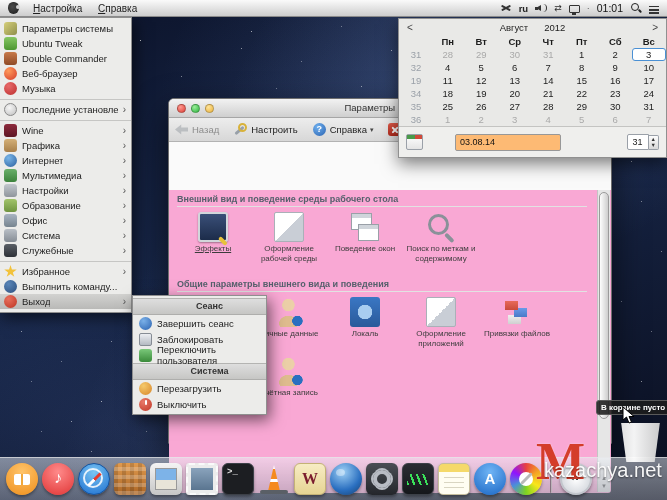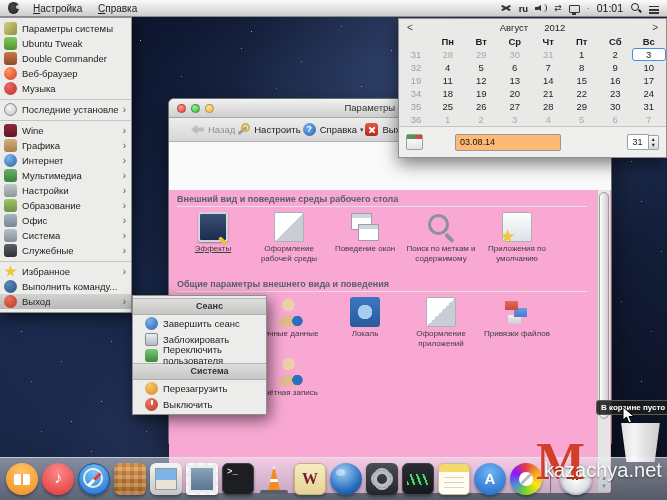--- a/index.html
+++ b/index.html
@@ -72,21 +72,21 @@
   .utilities-icon{background:linear-gradient(#5a5f66,#2e3238);}
   .favorites-icon{background:#f2c23a;clip-path:polygon(50% 0,61% 35%,98% 35%,68% 57%,79% 91%,50% 70%,21% 91%,32% 57%,2% 35%,39% 35%);}
   .run-command-icon{background:radial-gradient(circle at 35% 30%,#5a86b8,#2c4f7e);border-radius:50%;}
   .leave-icon{background:radial-gradient(circle at 35% 30%,#e8705e,#bc3422);border-radius:50%;}
 
   
   .logout-menu{position:absolute;left:132px;top:295px;width:133px;z-index:25;background:#ececea;border:1px solid #8f8f8f;
     box-shadow:3px 5px 14px rgba(0,0,0,.55);padding:2px 0;font-size:9.5px;color:#222;}
   .sub-hdr{height:15px;line-height:15px;text-align:center;font-weight:bold;font-size:9px;color:#333;
     background:linear-gradient(#dedede,#c6c6c4);border-top:1px solid #b4b4b2;border-bottom:1px solid #aeaeac;padding-left:20px;}
-  .sub-row{height:16px;display:flex;align-items:center;gap:5px;padding:0 12px;}
+  .sub-row{height:16px;display:flex;align-items:center;gap:5px;padding:0 6px;}
   .li{width:13px;height:13px;border-radius:3px;flex:0 0 auto;position:relative;}
   .logout-icon{background:radial-gradient(circle at 35% 30%,#7ab0e8,#2a62b0);border-radius:50%;}
   .lock-icon{background:linear-gradient(#eceef2,#b4bac2);border:1px solid #868c94;border-radius:2px;box-sizing:border-box;}
   .switch-user-icon{background:linear-gradient(#7ac87a,#3a8a3a);}
   .restart-icon{background:radial-gradient(circle at 35% 30%,#f5c96a,#d8862a);border-radius:50%;}
   .shutdown-icon{background:radial-gradient(circle at 35% 30%,#e87a6a,#c03525);border-radius:50%;}
   .shutdown-icon::after{content:"";position:absolute;left:5.5px;top:2px;width:2px;height:5px;background:#fff;border-radius:1px;}
 
   
   .calendar{position:absolute;left:398px;top:18px;width:269px;z-index:30;background:#e9e9e7;border:1px solid #909090;
@@ -111,21 +111,21 @@
 
   
   .window{position:absolute;left:168px;top:98px;width:444px;height:347px;z-index:10;border-radius:6px 6px 3px 3px;
     box-shadow:0 14px 34px rgba(0,0,0,.6);background:#fafafa;box-sizing:border-box;border:1px solid #6f6f6f;}
   .titlebar{height:18px;background:linear-gradient(#f2f2f2,#cfcfcf);border-bottom:1px solid #a6a6a6;border-radius:5px 5px 0 0;position:relative;}
   .light{position:absolute;top:4.5px;width:9px;height:9px;border-radius:50%;box-sizing:border-box;border:1px solid rgba(0,0,0,.25);}
   .light.red{left:8px;background:radial-gradient(circle at 35% 30%,#ff9a90,#dd4038);}
   .light.green{left:22px;background:radial-gradient(circle at 35% 30%,#9aef9a,#2fb33f);}
   .light.yellow{left:36px;background:radial-gradient(circle at 35% 30%,#ffe49a,#eab33e);}
   .win-title{position:absolute;left:0;right:0;top:0;height:18px;line-height:18px;text-align:center;font-size:9.5px;color:#333;}
-  .toolbar{height:23px;background:linear-gradient(#ededed,#d7d7d7);border-bottom:1px solid #b2b2b2;display:flex;align-items:center;gap:2px;padding:0 22px;font-size:9.5px;color:#222;}
+  .toolbar{height:23px;background:linear-gradient(#ededed,#d7d7d7);border-bottom:1px solid #b2b2b2;display:flex;align-items:center;gap:15px;padding:0 6px;font-size:9.5px;color:#222;}
   .tbtn{display:flex;align-items:center;gap:4px;}
   .tbtn.disabled{opacity:.45;}
   .ti{width:13px;height:13px;position:relative;flex:0 0 auto;}
   .back-icon{background:#8f959c;clip-path:polygon(100% 35%,48% 35%,48% 12%,0 50%,48% 88%,48% 65%,100% 65%);}
   .configure-icon::before{content:"";position:absolute;left:0;top:6px;width:11px;height:3px;background:#98a0a8;border-radius:2px;transform:rotate(-40deg);}
   .configure-icon::after{content:"";position:absolute;right:0;top:0;width:5px;height:5px;border:2px solid #d8b23a;border-radius:50%;}
   .help-icon{background:radial-gradient(circle at 35% 30%,#6fb0ef,#2a62b0);border-radius:50%;}
   .help-icon::after{content:"?";position:absolute;left:0;right:0;top:0;bottom:0;color:#fff;font-size:9px;font-weight:bold;text-align:center;line-height:13px;}
   .caret{font-size:7px;color:#444;margin-left:-1px;}
   .quit-icon{background:linear-gradient(#e05a4a,#b02a1c);border-radius:3px;}
@@ -294,24 +294,20 @@
             <span class="pi window-behavior-icon"></span>
             <span class="gi-label">Поведение окон</span>
           </div>
 
 
           <div class="gi">
             <span class="pi desktop-search-icon"></span>
             <span class="gi-label">Поиск по меткам и содержимому</span>
           </div>
 
-          <div class="gi">
-            <span class="pi default-applications-icon"></span>
-            <span class="gi-label">Приложения по умолчанию</span>
-          </div>
 
         </div>
       <div class="sec-h sec-h2">Общие параметры внешнего вида и поведения</div>
       <div class="grid">
 
           <div class="gi ghost">
             <span class="pi"></span>
             <span class="gi-label"></span>
           </div>
 

